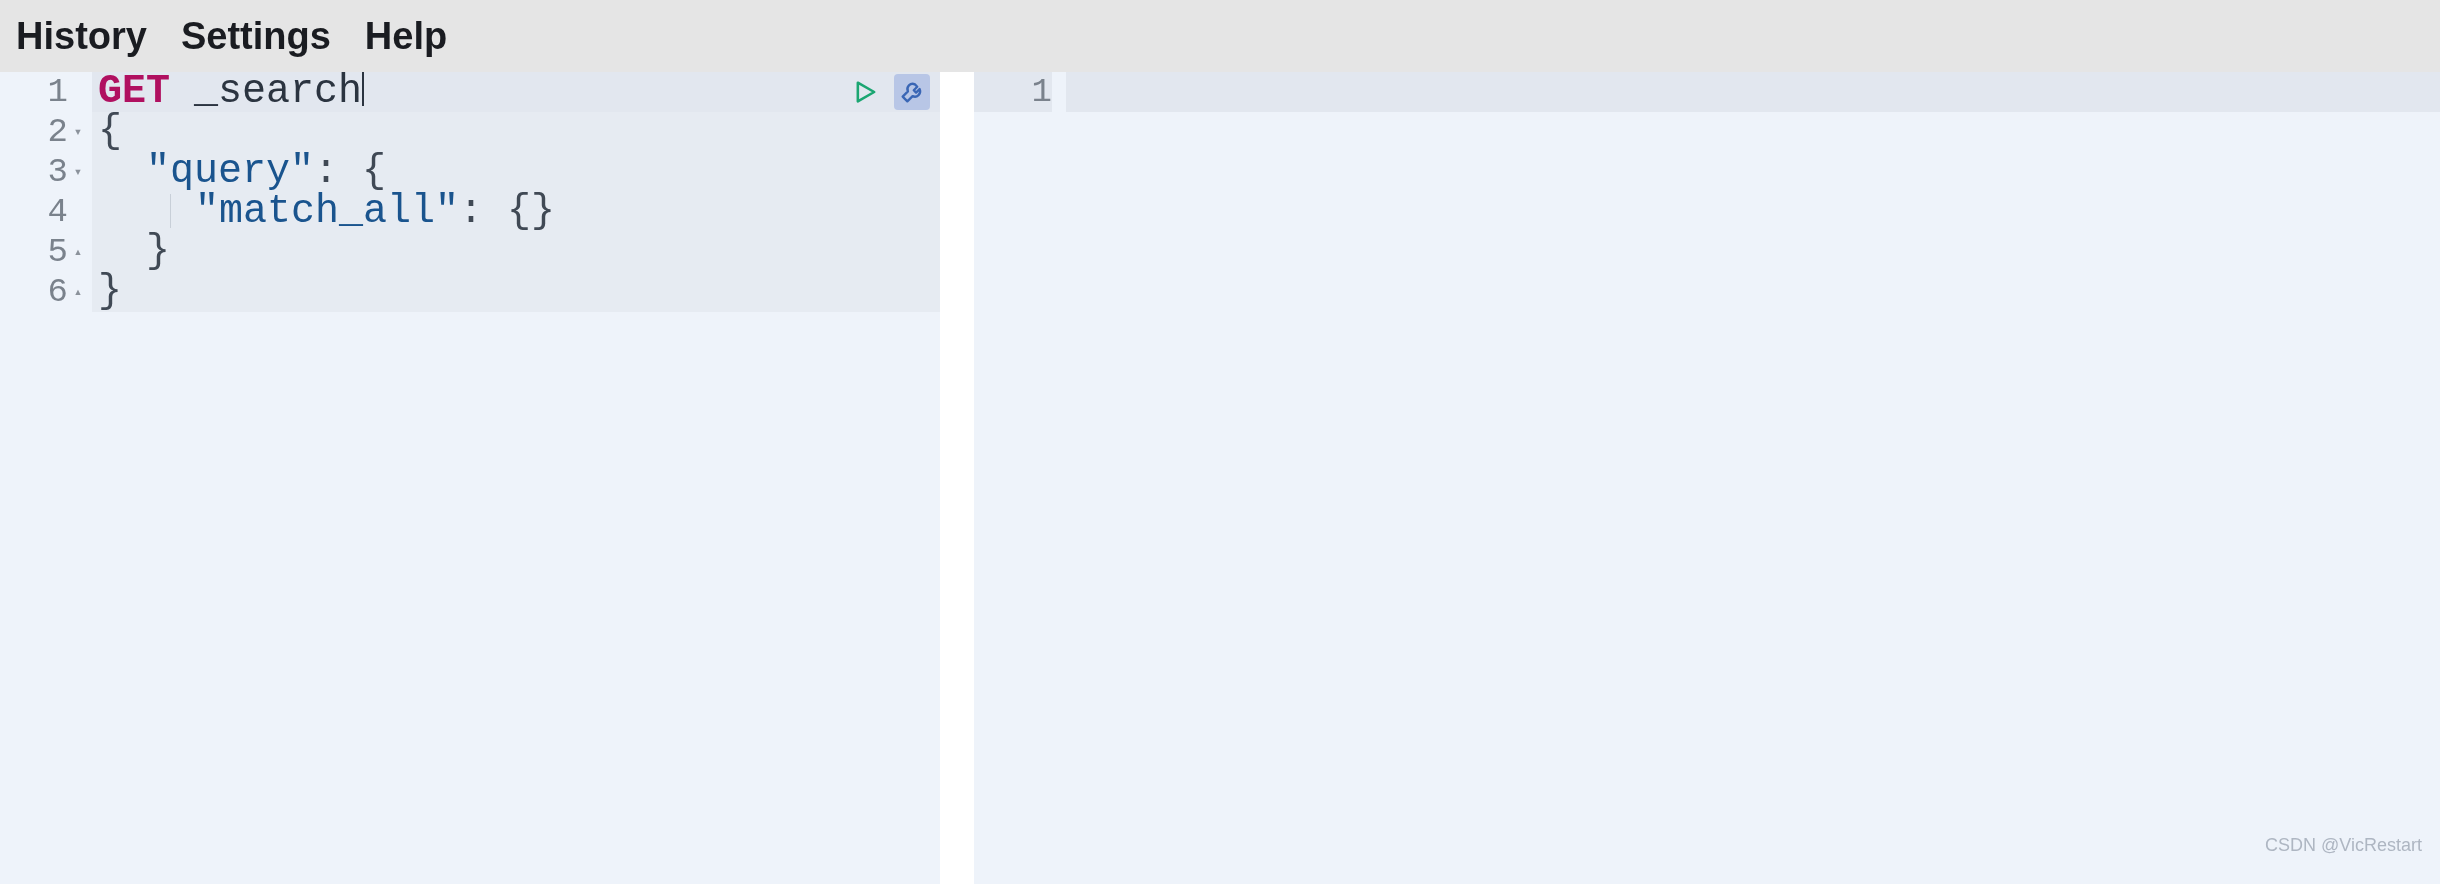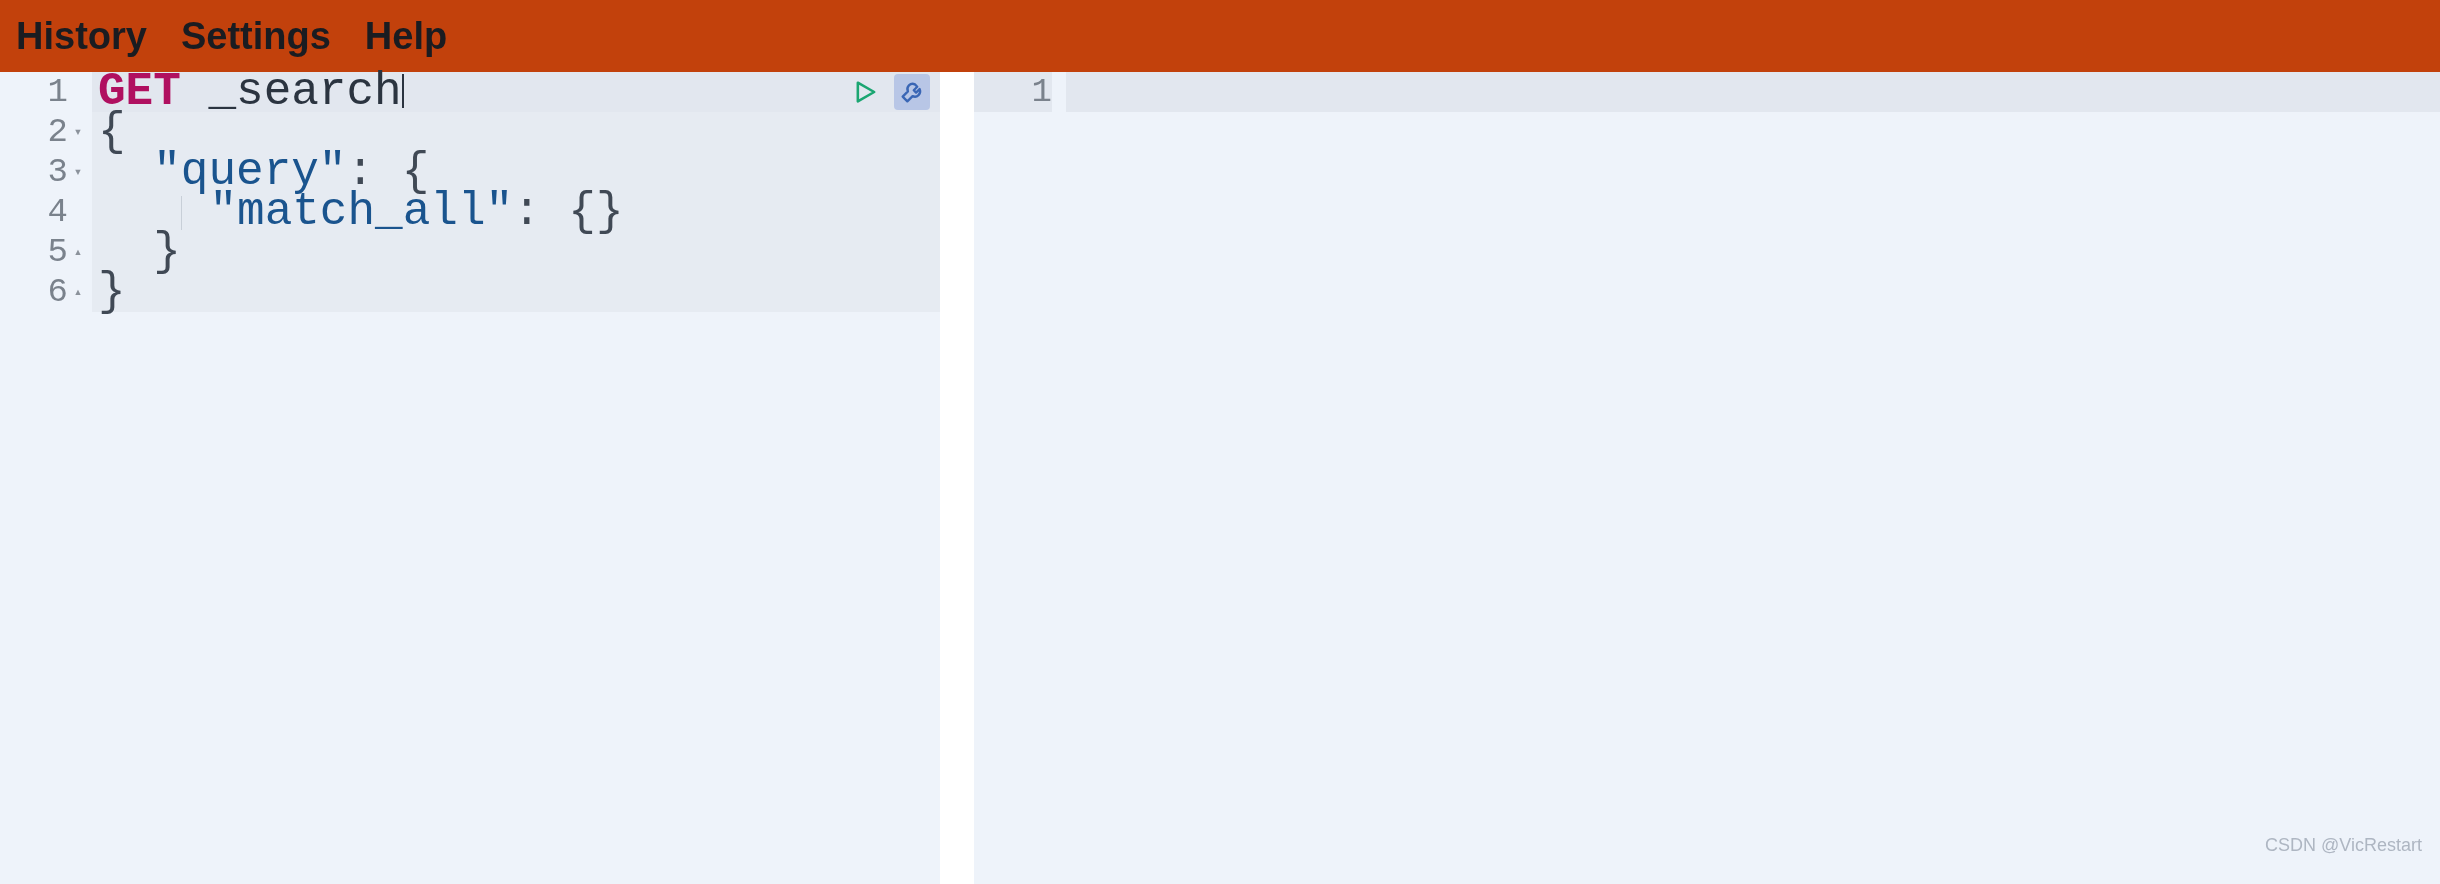--- a/index.html
+++ b/index.html
@@ -17,21 +17,21 @@
     height: 100%;
   }
 
   
   .menubar {
     display: flex;
     align-items: center;
     height: 72px;
     padding-left: 16px;
     gap: 34px;
-    background: #c2410c;
+    background: #e5e5e5;
   }
   .menubar-item {
     font-size: 38px;
     font-weight: 600;
     color: #1a1c21;
     cursor: pointer;
     user-select: none;
   }
 
   
@@ -88,21 +88,21 @@
   .fold {
     font-size: 14px;
     color: #8b929b;
     width: 16px;
     text-align: center;
   }
 
   .code {
     flex: 1;
     font-family: "Consolas","Menlo","Courier New",monospace;
-    font-size: 46px;
+    font-size: 40px;
     color: #2b3440;
     position: relative;
   }
   .code-row {
     height: 40px;
     line-height: 40px;
     white-space: pre;
     padding-left: 6px;
   }
   .code-row.active {

